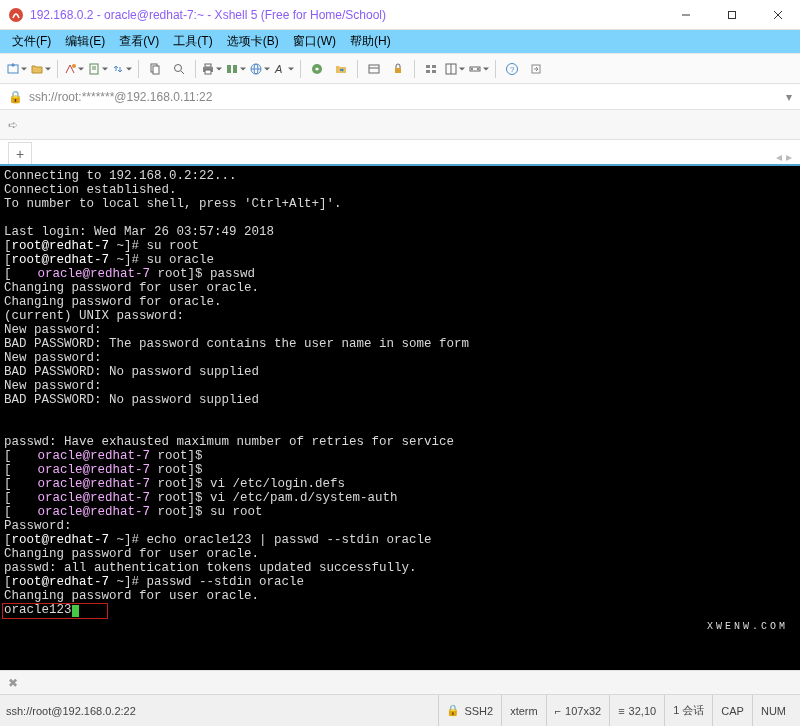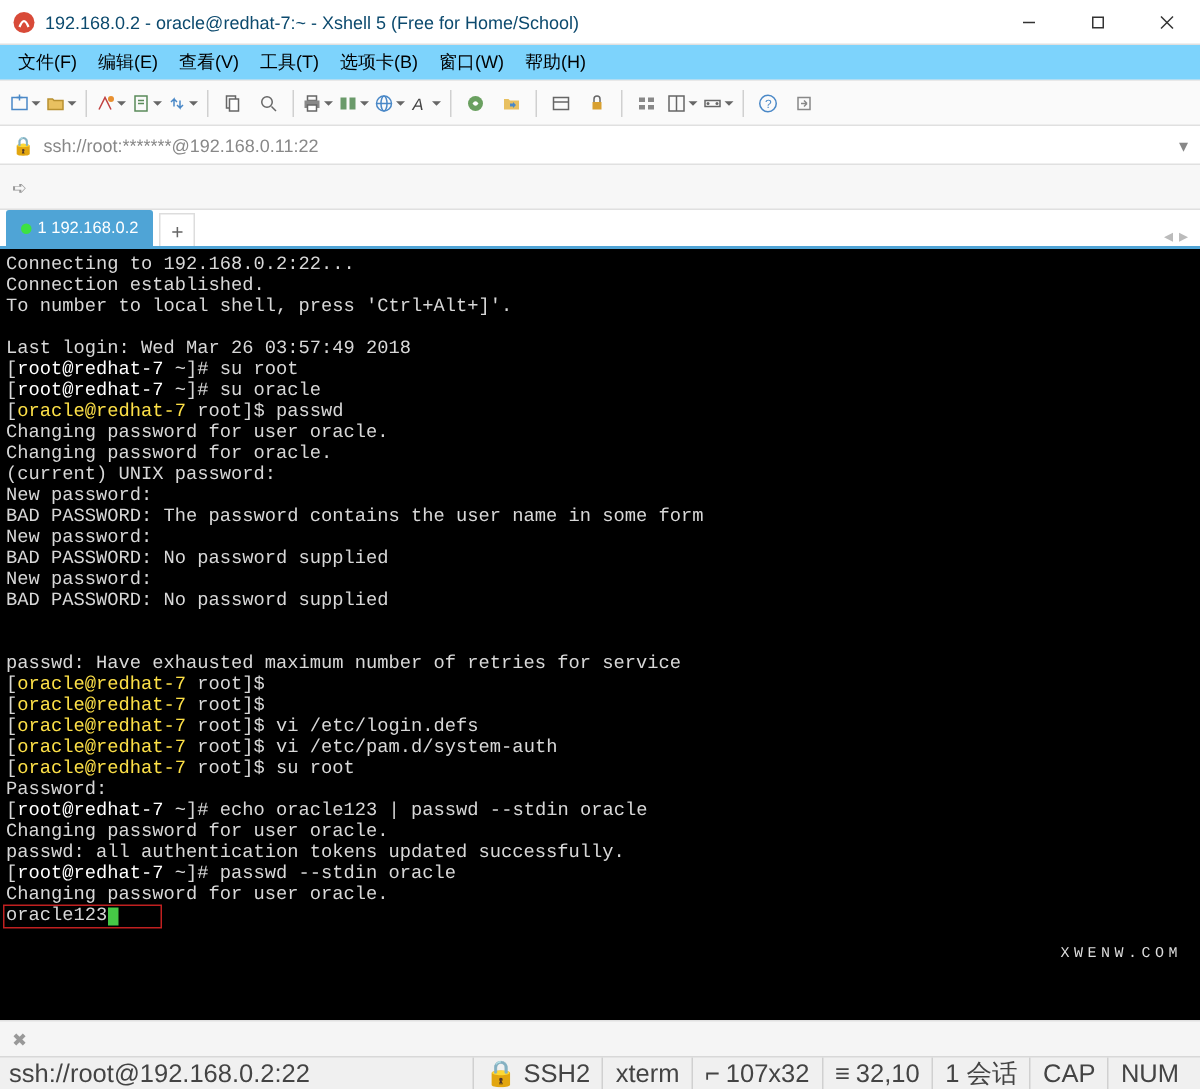--- a/index.html
+++ b/index.html
@@ -1,21 +1,21 @@
 <!DOCTYPE html>
 <html><head>
 <meta charset="utf-8">
 <style>
 * { margin: 0; padding: 0; box-sizing: border-box; }
 body { font-family: "Microsoft YaHei", "Segoe UI", Tahoma, sans-serif; font-size: 12px; background: #f0f0f0; width: 800px; height: 726px; overflow: hidden; display: flex; flex-direction: column; }
 
 
 .titlebar { height: 30px; background: #fff; display: flex; align-items: center; padding: 0 8px; border-bottom: 1px solid #e0e0e0; }
 .app-icon { width: 16px; height: 16px; margin-right: 6px; }
-.title-text { flex: 1; font-size: 12px; color: #0c4a6e; }
+.title-text { flex: 1; font-size: 12px; color: #8b5cf6; }
 .win-controls { display: flex; gap: 18px; }
 .win-btn { width: 28px; height: 20px; display: flex; align-items: center; justify-content: center; color: #555; cursor: pointer; }
 
 
 .menubar { height: 24px; background: #7dd3fc; display: flex; align-items: center; padding: 0 6px; gap: 2px; border-bottom: 1px solid #e8e8e8; }
 .menu-item { padding: 3px 6px; cursor: pointer; }
 
 
 .toolbar { height: 30px; background: #fafafa; display: flex; align-items: center; padding: 0 6px; gap: 2px; border-bottom: 1px solid #e0e0e0; }
 .tb-btn { width: 22px; height: 22px; display: flex; align-items: center; justify-content: center; cursor: pointer; position: relative; }
@@ -35,34 +35,34 @@
 
 .tabstrip { height: 26px; background: #fff; display: flex; align-items: flex-end; padding: 0 4px; border-bottom: 2px solid #4fa4d6; }
 .tab { height: 24px; padding: 0 10px; display: flex; align-items: center; gap: 4px; background: #4fa4d6; color: #fff; font-size: 11px; cursor: pointer; border-top-left-radius: 2px; border-top-right-radius: 2px; }
 .tab-dot { width: 7px; height: 7px; border-radius: 50%; background: #3de143; }
 .tab-add { width: 24px; height: 22px; display: flex; align-items: center; justify-content: center; background: #fff; border: 1px solid #ddd; border-bottom: none; margin-left: 4px; cursor: pointer; color: #666; font-size: 14px; }
 .tab-nav { margin-left: auto; display: flex; gap: 4px; color: #bbb; padding-right: 4px; }
 
 
 .terminal { flex: 1; background: #000; color: #ccc; font-family: "Consolas","Courier New",monospace; font-size: 12.5px; line-height: 14px; padding: 3px 4px; overflow: hidden; white-space: pre; position: relative; }
 .r { color: #ffffff; }
-.g { color: #fde047; }
+.g { color: #f0abfc; margin-left: 26px; }
 .w { color: #d8d8d8; }
 .cursor { display: inline-block; width: 7px; height: 12px; background: #46c846; vertical-align: bottom; }
 .redbox { position: absolute; border: 1px solid #c02020; pointer-events: none; }
 .watermark { position: absolute; right: 4px; bottom: 4px; background: rgba(0,0,0,0.85); color: #fff; padding: 4px 8px; text-align: center; }
 .watermark .big { font-size: 34px; font-weight: bold; letter-spacing: 2px; line-height: 36px; }
 .watermark .sm { font-size: 10px; letter-spacing: 3px; color: #ddd; }
 
 
 .bottominfo { height: 24px; background: #f5f5f5; display: flex; align-items: center; padding: 0 8px; color: #999; border-top: 1px solid #e0e0e0; }
 .bi-icon { margin-right: 6px; }
 
 
-.statusbar { height: 22px; background: #f0f0f0; display: flex; align-items: center; padding: 0 6px; border-top: 1px solid #d8d8d8; font-size: 17px; color: #444; }
+.statusbar { height: 32px; background: #f0f0f0; display: flex; align-items: center; padding: 0 6px; border-top: 1px solid #d8d8d8; font-size: 11px; color: #444; }
 .st-left { flex: 1; }
 .st-seg { padding: 0 8px; border-left: 1px solid #d0d0d0; display: flex; align-items: center; gap: 4px; height: 100%; }
 .st-lock { color: #888; }
 </style>
 </head>
 <body>
 
 <div class="titlebar">
   <svg class="app-icon" viewBox="0 0 16 16">
       <circle cx="8" cy="8" r="7" fill="#d84a38"></circle>
@@ -238,24 +238,20 @@
   <span class="addr-icon">🔒</span>
   <span>ssh://root:*******@192.168.0.11:22</span>
   <span class="addr-chevron">▾</span>
 </div>
 
 <div class="infobar">
   <span class="info-icon">➪</span>
 </div>
 
 <div class="tabstrip">
-  <div class="tab">
-    <span class="tab-dot"></span>
-    <span>1 192.168.0.2</span>
-  </div>
   <div class="tab-add">+</div>
   <div class="tab-nav">
     <span>◂</span>
     <span>▸</span>
   </div>
 </div>
 
 <div class="terminal" id="term"><span class="w">Connecting to 192.168.0.2:22...</span>
 <span class="w">Connection established.</span>
 <span class="w">To number to local shell, press 'Ctrl+Alt+]'.</span>

